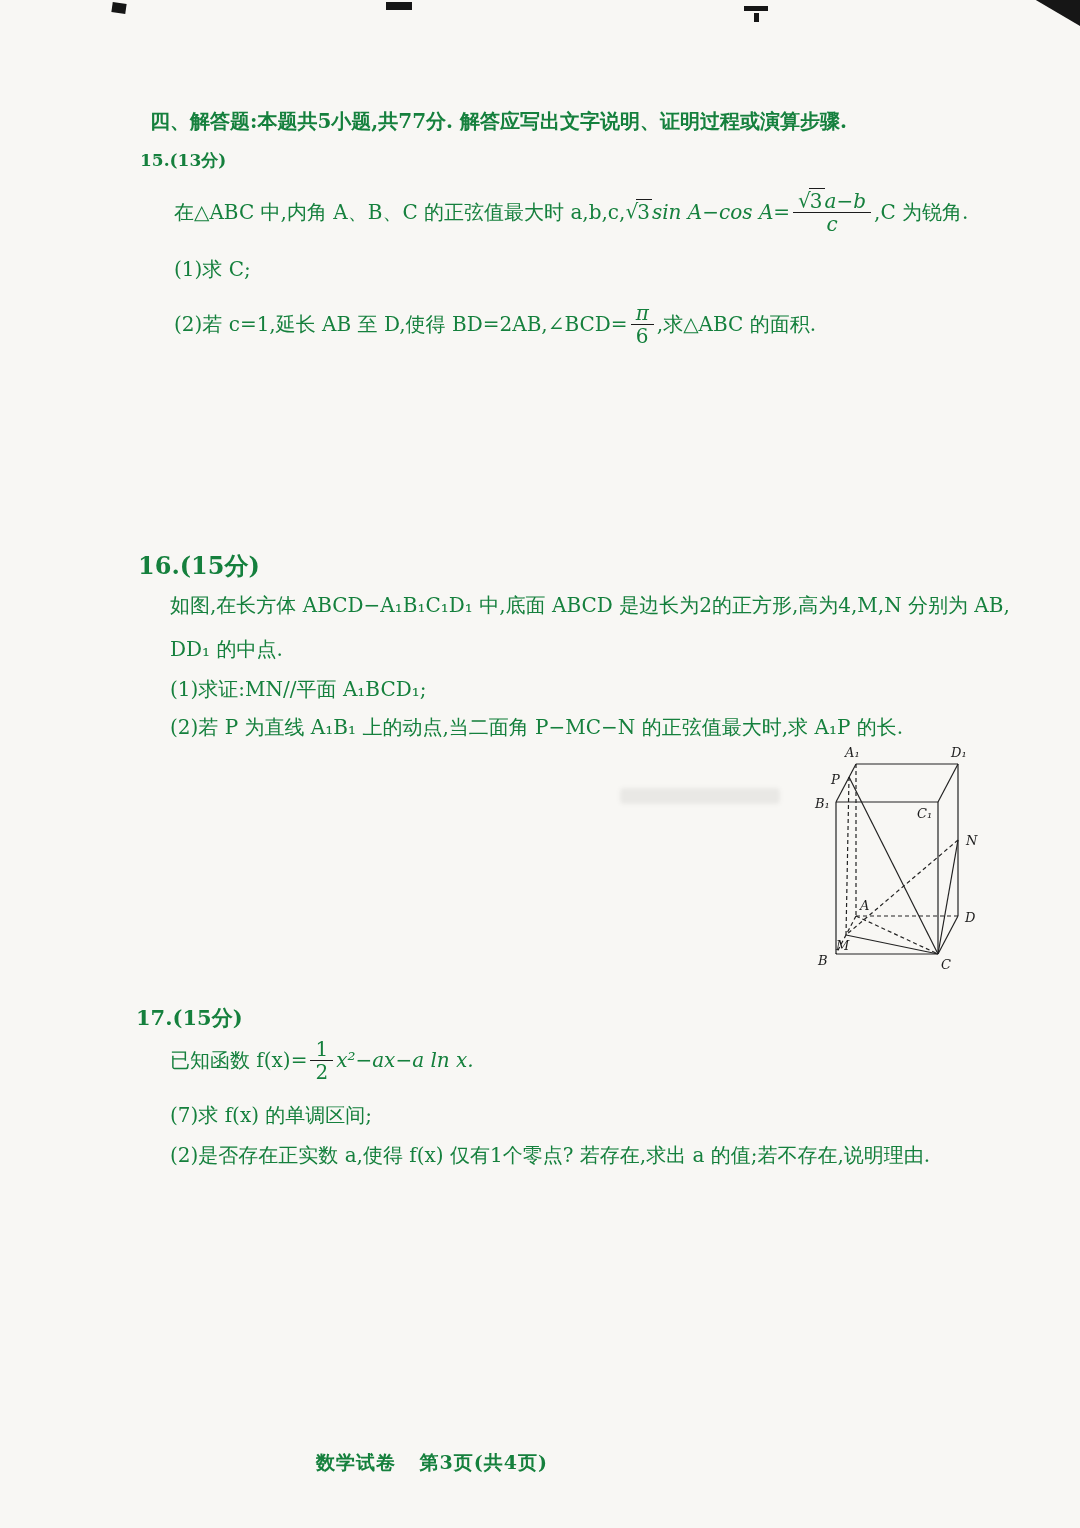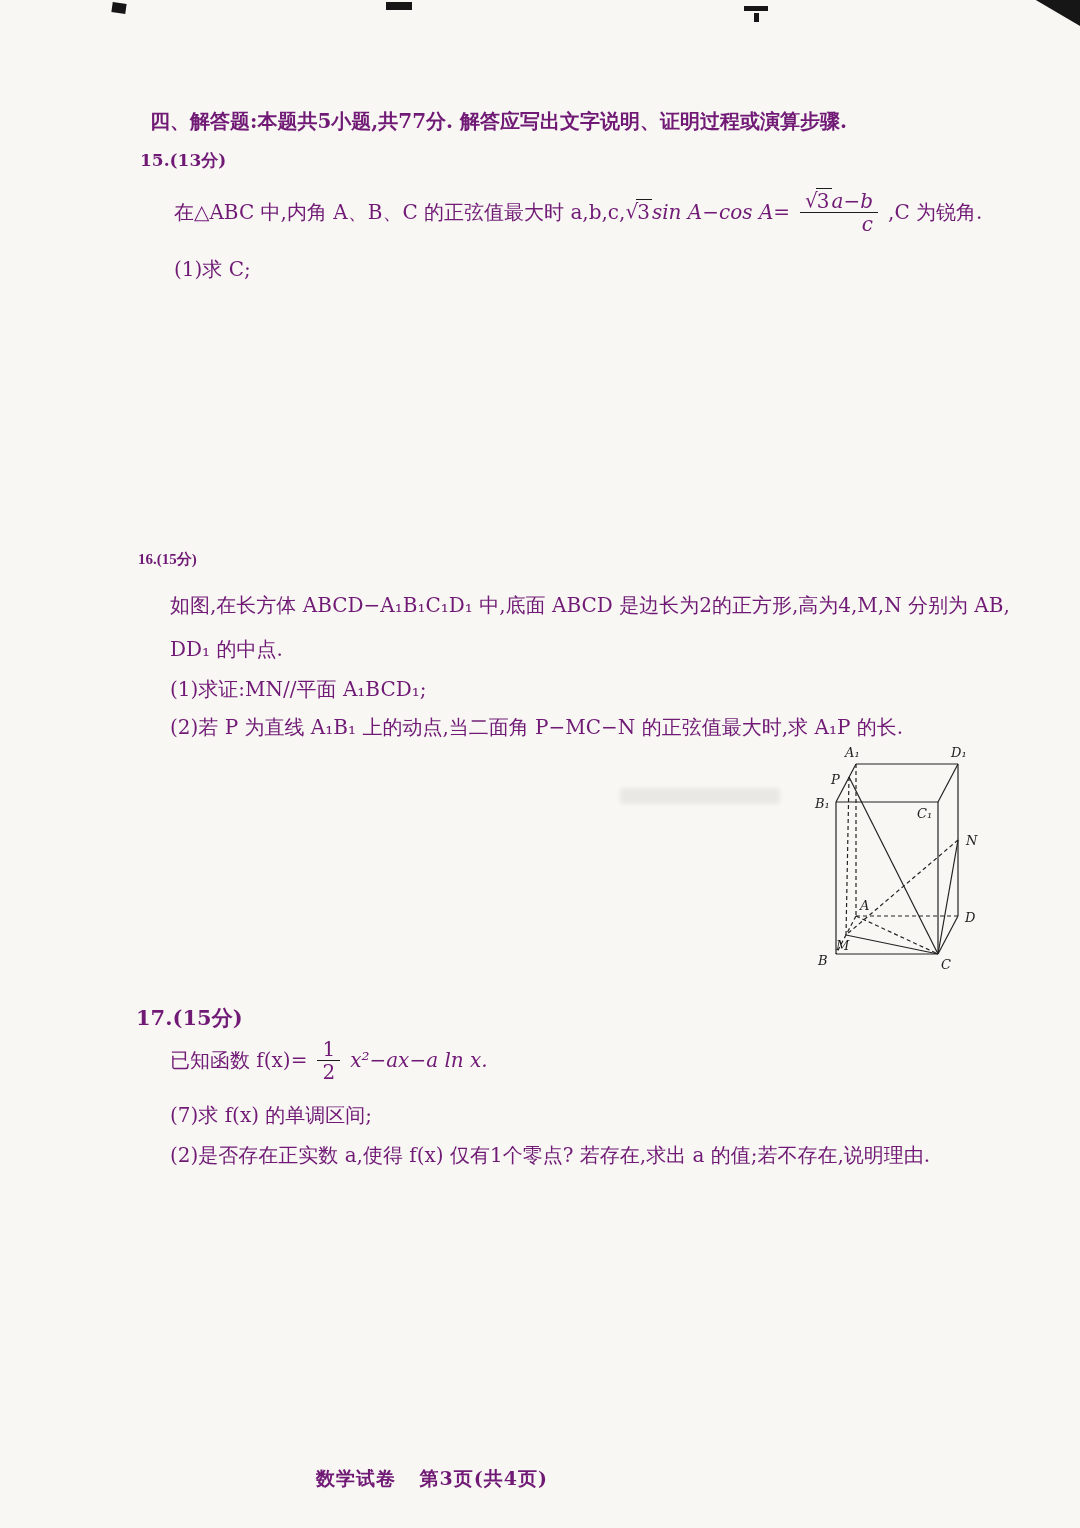--- a/index.html
+++ b/index.html
@@ -2,47 +2,47 @@
 <html><head>
 <meta charset="utf-8">
 <style>
   html,body{margin:0;padding:0;}
   body{background:#e9e8e5;}
   .page{
     position:relative;
     width:1080px;height:1528px;
     background:#f8f7f4;
     font-family:"DejaVu Serif","Liberation Serif",serif;
-    color:#701a75;
+    color:#15803d;
     overflow:hidden;
   }
   .block{position:absolute;font-size:20px;line-height:1.5;white-space:nowrap;}
   .bold{font-weight:bold;}
   .it{font-style:italic;}
 
   
-  .frac{display:inline-block;vertical-align:-0.62em;text-align:right;line-height:1.12;margin:0 10px;}
+  .frac{display:inline-block;vertical-align:-0.62em;text-align:center;line-height:1.12;margin:0 3px;}
   .frac .num{display:block;border-bottom:1.4px solid #1c1c1c;padding:0 5px;}
   .frac .den{display:block;padding:0 5px;}
 
   
   .sqrt{white-space:nowrap;}
   .sqrt .sign{display:inline-block;transform:translateY(-1px);}
   .sqrt .rad{border-top:1.4px solid #1c1c1c;padding:0 2px 0 1px;margin-left:-2px;}
 
   
   .artifact{position:absolute;background:#161616;}
   .smudge{position:absolute;background:rgba(40,40,40,0.07);filter:blur(2px);border-radius:4px;}
 
   .figure{position:absolute;left:805px;top:742px;}
   .figure svg text{font-family:"DejaVu Serif","Liberation Serif",serif;font-style:italic;font-size:13px;fill:#1c1c1c;}
   .figure svg line{stroke:#222;stroke-width:1.2;}
   .figure svg .dash{stroke-dasharray:4 3;}
 
-  .footer{position:absolute;left:0;top:1450px;width:864px;text-align:center;font-size:19px;font-weight:600;letter-spacing:1px;margin-top:16px;}
+  .footer{position:absolute;left:0;top:1450px;width:864px;text-align:center;font-size:19px;font-weight:600;letter-spacing:1px;}
   .footer span{margin:0 8px;}
 </style>
 </head>
 <body>
 
 <div class="page">
 
   <div class="artifact" style="left:112px;top:3px;width:14px;height:10px;transform:rotate(8deg);"></div>
   <div class="artifact" style="left:386px;top:2px;width:26px;height:8px;"></div>
   <div class="artifact" style="left:744px;top:6px;width:24px;height:5px;"></div>
@@ -53,22 +53,25 @@
   <div class="block bold" style="left:150px;top:106px;">四、解答题:本题共5小题,共77分. 解答应写出文字说明、证明过程或演算步骤.</div>
 
   <div class="block bold" style="left:140px;top:148px;font-size:17px;">15.(13分)</div>
 
   <div class="block" style="left:174px;top:190px;">
     <span>在△ABC 中,内角 A、B、C 的正弦值最大时 a,b,c,</span><span class="sqrt"><span class="sign">√</span><span class="rad">3</span></span><span class="it">sin A−cos A=</span><span class="frac"><span class="num"><span class="sqrt"><span class="sign">√</span><span class="rad">3</span></span><span class="it">a−b</span></span><span class="den it">c</span></span><span>,C 为锐角.</span>
   </div>
 
   <div class="block" style="left:174px;top:254px;">(1)求 C;</div>
 
+  <div class="block" style="left:174px;top:302px;">
+    <span>(2)若 c=1,延长 AB 至 D,使得 BD=2AB,∠BCD=</span><span class="frac"><span class="num it">π</span><span class="den">6</span></span><span>,求△ABC 的面积.</span>
+  </div>
 
-  <div class="block bold" style="left:138px;top:548px;font-size:15px;font-family:Liberation Serif, serif;">16.(15分)</div>
+  <div class="block bold" style="left:138px;top:548px;font-size:24px;">16.(15分)</div>
   <div class="block" style="left:170px;top:590px;">如图,在长方体 ABCD−A₁B₁C₁D₁ 中,底面 ABCD 是边长为2的正方形,高为4,M,N 分别为 AB,</div>
   <div class="block" style="left:170px;top:634px;text-align:right;">DD₁ 的中点.</div>
   <div class="block" style="left:170px;top:674px;">(1)求证:MN//平面 A₁BCD₁;</div>
   <div class="block" style="left:170px;top:712px;">(2)若 P 为直线 A₁B₁ 上的动点,当二面角 P−MC−N 的正弦值最大时,求 A₁P 的长.</div>
 
   <div class="figure">
     <svg width="185" height="240" viewBox="0 0 185 240">
 
       <g>
         <line x1="51" y1="22" x2="153" y2="22"></line>

